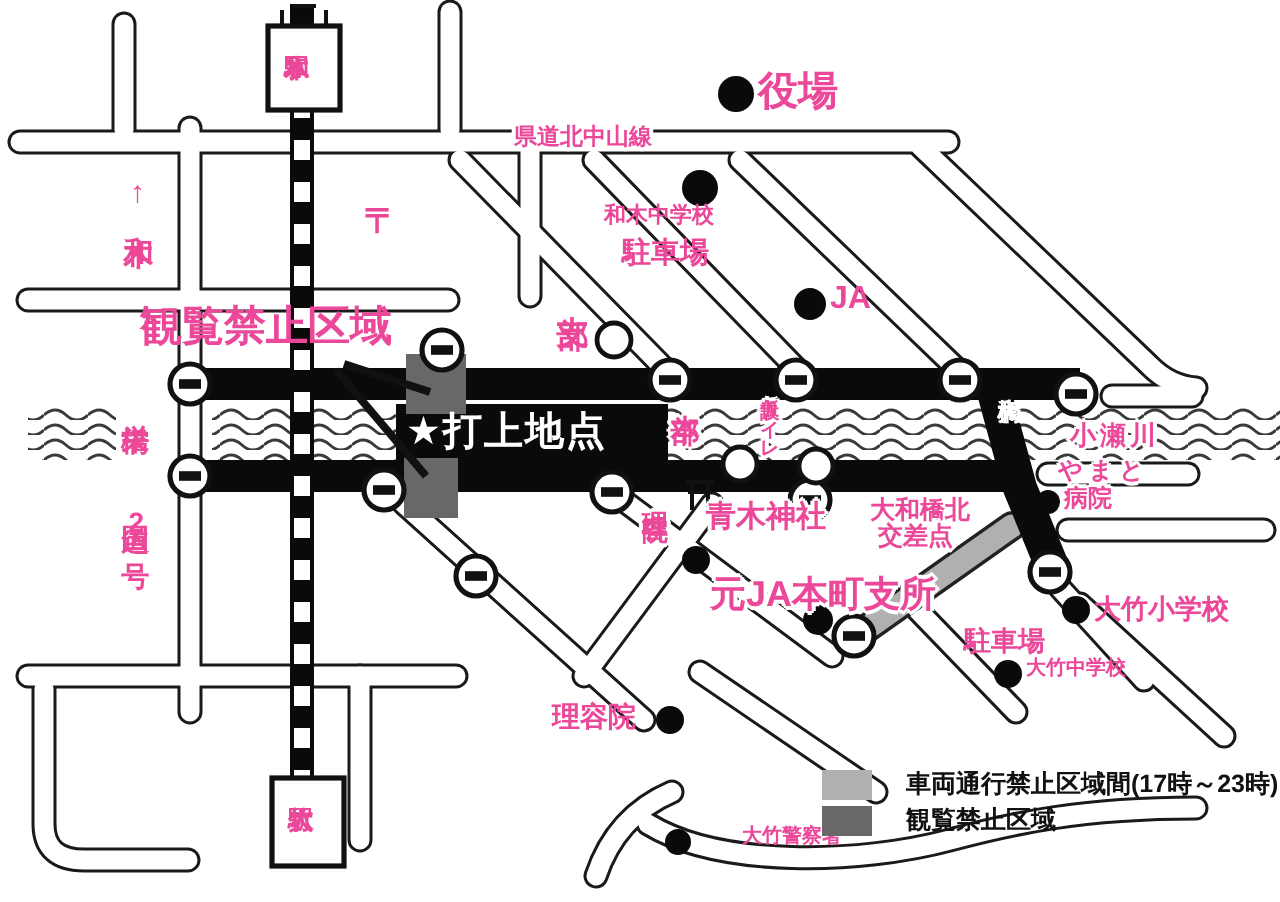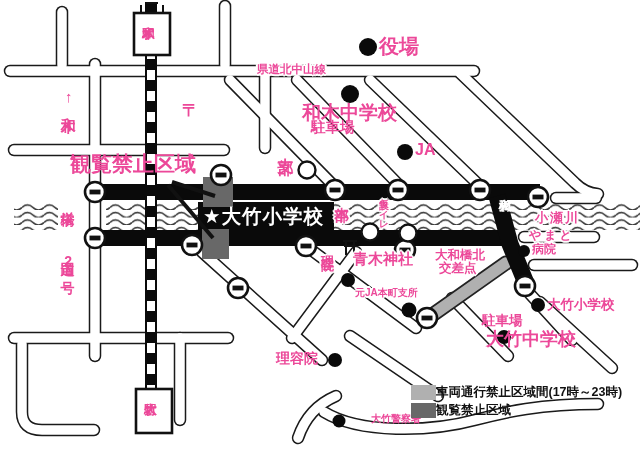--- a/index.html
+++ b/index.html
@@ -7,21 +7,21 @@
          font-family:"Liberation Sans","DejaVu Sans",sans-serif;color:#111;}
   #mapsvg{position:absolute;left:0;top:0;}
   .lbl{position:absolute;white-space:nowrap;color:#ec4899;line-height:1.15;font-weight:600;}
   .v{writing-mode:vertical-rl;text-orientation:upright;letter-spacing:1px;}
   .b{font-weight:700;}
   .halo{text-shadow:-1px -1px 0 #fff,1px -1px 0 #fff,-1px 1px 0 #fff,1px 1px 0 #fff,
         -2px 0 0 #fff,2px 0 0 #fff,0 -2px 0 #fff,0 2px 0 #fff;}
   .white{color:#fff;}
   .legend-row{display:flex;align-items:center;height:18px;}
   .legend-swatch{width:25px;height:15px;flex:0 0 25px;}
-  .legend-label{margin-left:0;font-size:12.5px;font-weight:600;white-space:nowrap;}
+  .legend-label{margin-left:17px;font-size:12.5px;font-weight:600;white-space:nowrap;}
   #legend{position:absolute;left:411px;top:383px;}
 </style>
 </head>
 <body>
 
 <div id="stage">
 
 <svg id="mapsvg" width="640" height="451" viewBox="0 0 640 451">
   <defs>
     <pattern id="waves" width="22" height="7.5" patternUnits="userSpaceOnUse">
@@ -167,42 +167,42 @@
 
   <g transform="translate(342,236)">
     <path d="M1,5 H15 M2,10 H14 M4,5 V19 M12,5 V19" stroke="#111" stroke-width="2" fill="none"></path>
   </g>
 </svg>
 
 <div class="lbl b" style="left:70px;top:152px;font-size:21px;">観覧禁止区域</div>
 <div class="lbl" style="left:379px;top:35px;font-size:20px;">役場</div>
 <div class="lbl halo" style="left:257px;top:63px;font-size:11.5px;">県道北中山線</div>
 <div class="lbl v" style="left:60px;top:88px;font-size:15px;">↑和木</div>
-<div class="lbl" style="left:302px;top:102px;font-size:19px;">和木中学校</div>
+<div class="lbl" style="left:302px;top:102px;font-size:11px;">和木中学校</div>
 <div class="lbl" style="left:311px;top:119px;font-size:14.5px;">駐車場</div>
 <div class="lbl" style="left:415px;top:141px;font-size:16px;">JA</div>
 <div class="lbl v" style="left:276px;top:145px;font-size:16px;">支部</div>
 <div class="lbl b" style="left:182px;top:101px;font-size:17px;">〒</div>
 <div class="lbl v" style="left:60px;top:201px;font-size:14px;">栄橋</div>
 <div class="lbl v" style="left:60px;top:251px;font-size:14px;">国道2号</div>
-<div class="lbl b white" style="left:203px;top:205px;font-size:19.5px;letter-spacing:1px;">★大竹小学校</div>
+<div class="lbl b white" style="left:203px;top:205px;font-size:19.5px;letter-spacing:1px;">★打上地点</div>
 <div class="lbl v halo" style="left:333px;top:195px;font-size:14.5px;">本部</div>
 <div class="lbl v halo" style="left:378px;top:192px;font-size:9.5px;letter-spacing:0;">仮設トイレ</div>
 <div class="lbl v white" style="left:497px;top:189px;font-size:12px;letter-spacing:0;">大和橋</div>
 <div class="lbl halo" style="left:535px;top:211px;font-size:13px;letter-spacing:2px;">小瀬川</div>
 <div class="lbl halo" style="left:529px;top:229px;font-size:12px;letter-spacing:3px;">やまと</div>
 <div class="lbl halo" style="left:532px;top:243px;font-size:12px;">病院</div>
 <div class="lbl halo" style="left:353px;top:250px;font-size:15px;">青木神社</div>
 <div class="lbl v halo" style="left:319px;top:245px;font-size:13px;">理容院</div>
 <div class="lbl halo" style="left:435px;top:248px;font-size:12.5px;">大和橋北</div>
 <div class="lbl halo" style="left:439px;top:261px;font-size:12.5px;">交差点</div>
-<div class="lbl halo" style="left:355px;top:287px;font-size:10px;">元JA本町支所</div>
+<div class="lbl halo" style="left:355px;top:287px;font-size:18px;">元JA本町支所</div>
 <div class="lbl" style="left:547px;top:297px;font-size:13.5px;">大竹小学校</div>
 <div class="lbl" style="left:482px;top:313px;font-size:13.5px;">駐車場</div>
-<div class="lbl" style="left:486px;top:329px;font-size:18px;text-align:center;">大竹中学校</div>
+<div class="lbl" style="left:513px;top:329px;font-size:10px;text-align:center;">大竹中学校</div>
 <div class="lbl" style="left:276px;top:350px;font-size:14px;">理容院</div>
 <div class="lbl" style="left:346px;top:413px;font-size:10px;padding-left:25px;">大竹警察署</div>
 <div class="lbl v" style="left:141px;top:17px;font-size:12.5px;letter-spacing:0;">和木駅</div>
 <div class="lbl v" style="left:143px;top:393px;font-size:12.5px;letter-spacing:0;">大竹駅</div>
 
 <div id="legend">
   <div class="legend-row">
     <div class="legend-swatch" style="background-color: rgb(176, 176, 176);"></div>
     <div class="legend-label">車両通行禁止区域間(17時～23時)</div>
   </div>

